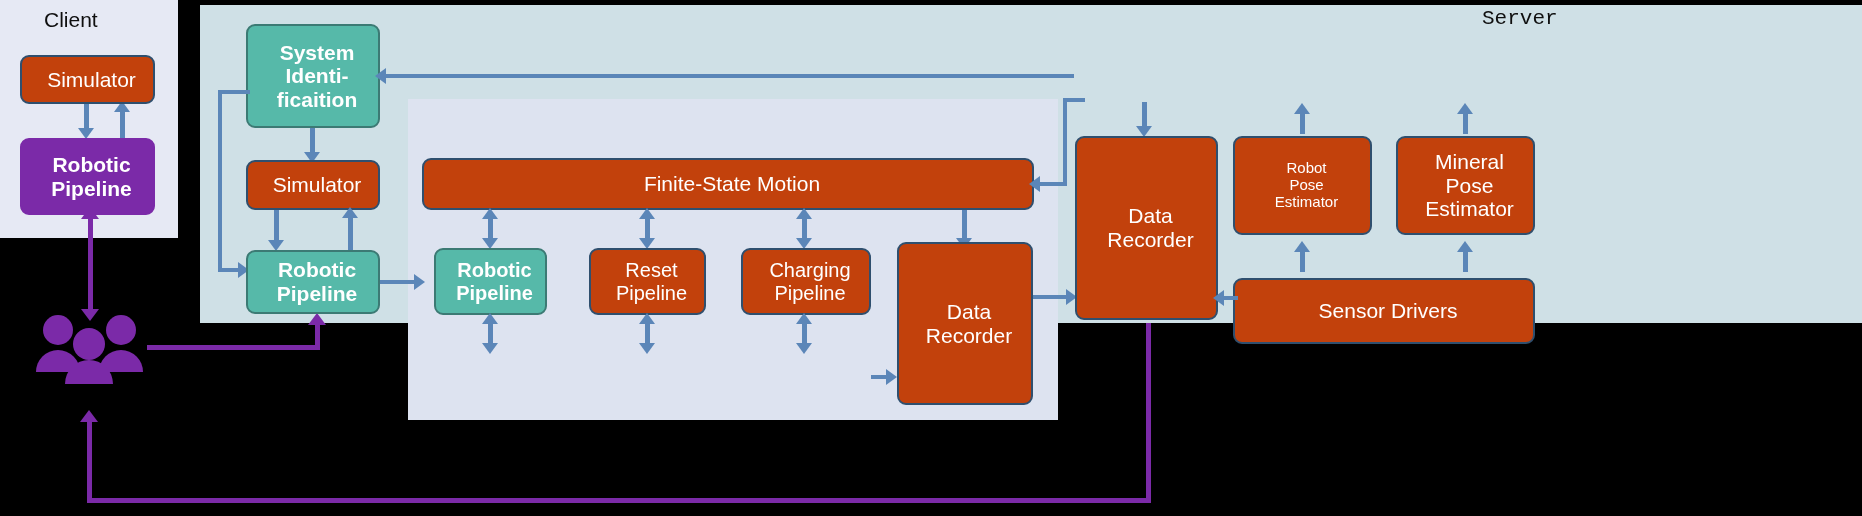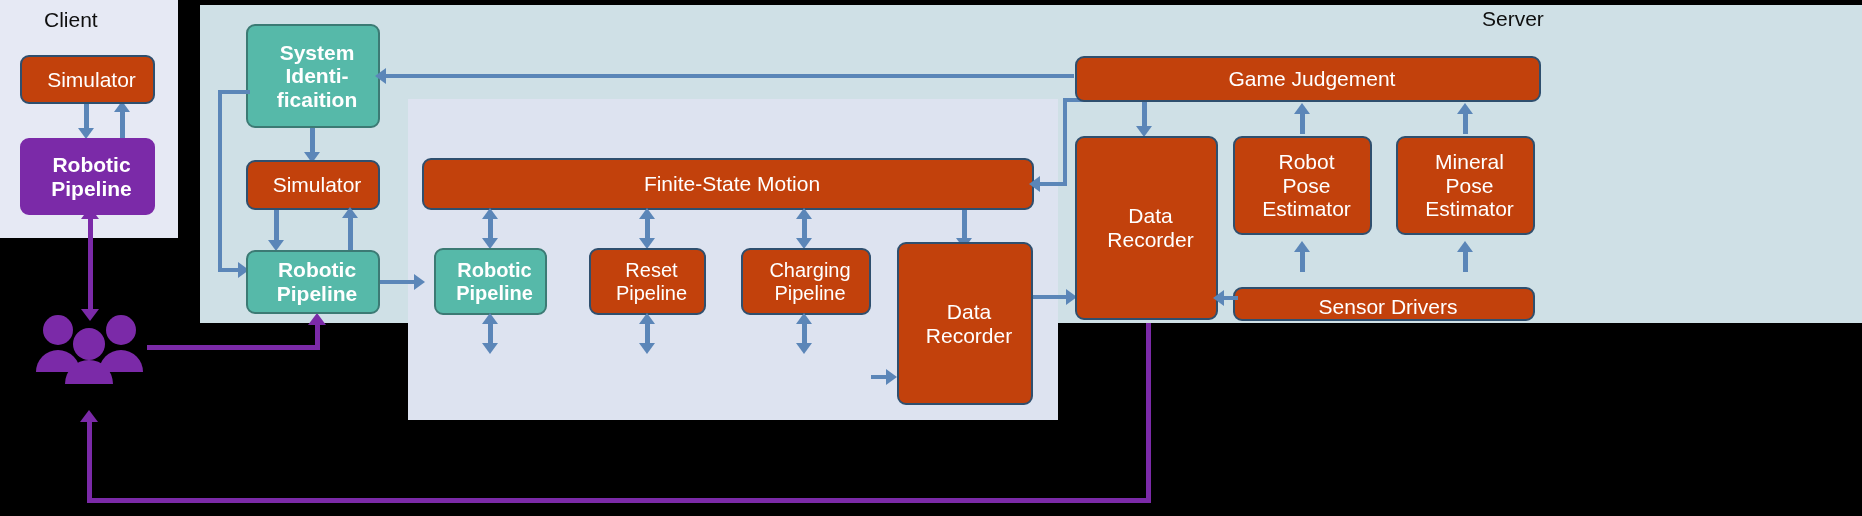--- a/index.html
+++ b/index.html
@@ -4,21 +4,21 @@
 <style>
   html,body{margin:0;padding:0;background:#000;}
   #stage{position:relative;width:1862px;height:516px;background:#000;
          font-family:"Liberation Sans","DejaVu Sans",sans-serif;overflow:hidden;}
   .panel{position:absolute;}
   #client-panel{left:0;top:0;width:178px;height:238px;background:#e6e9f4;}
   #server-panel{left:200px;top:5px;width:1662px;height:318px;background:#cfe0e6;}
   #embedded-panel{left:408px;top:99px;width:650px;height:321px;background:#dde3f0;}
   .panel-label{position:absolute;font-size:21px;color:#0f0f0f;white-space:nowrap;}
   #client-label{left:16px;top:8px;margin-left:28px;}
-  #server-label{left:1482px;top:7px;}
+  #server-label{left:1482px;top:7px;font-family:Liberation Mono, monospace;}
   #embedded-label{left:422px;top:113px;}
 
   .node{position:absolute;border-radius:9px;display:flex;align-items:center;
         justify-content:center;text-align:center;color:#fff;line-height:1.12;
         box-sizing:border-box;padding-left:8px;}
   .blue{background:#c2410c;border:2px solid #2f4f6e;}
   .teal{background:#56b9a9;border:2px solid #3c7a74;}
   .purple{background:#7b2aa8;border:2px solid #7b2aa8;font-weight:bold;}
 
   .ln{position:absolute;background:#5b86b8;}
@@ -172,54 +172,51 @@
   <div class="ah ah-r" style="left:1066px;top:289px;"></div>
 
   <div class="ln" style="left:1063px;top:98px;width:4px;height:88px;"></div>
   <div class="ln" style="left:1063px;top:98px;width:22px;height:4px;"></div>
   <div class="ln" style="left:1040px;top:182px;width:26px;height:4px;"></div>
   <div class="ah ah-l" style="left:1029px;top:176px;"></div>
 
   <div class="ln" style="left:384px;top:74px;width:690px;height:4px;"></div>
   <div class="ah ah-l" style="left:375px;top:68px;"></div>
 
-  <div class="node blue" style="left:1075px;top:56px;width:466px;height:46px;font-size:21px;">
-    <span>Game Judgement</span>
-  </div>
 
   <div class="ln" style="left:1142px;top:102px;width:5px;height:26px;"></div>
   <div class="ah ah-d" style="left:1136px;top:126px;"></div>
 
   <div class="node blue" style="left:1075px;top:136px;width:143px;height:184px;font-size:21px;white-space:pre-line;">
     <span>Data
 Recorder</span>
   </div>
 
   <div class="ln" style="left:1300px;top:112px;width:5px;height:22px;"></div>
   <div class="ah ah-u" style="left:1294px;top:103px;"></div>
   <div class="ln" style="left:1463px;top:112px;width:5px;height:22px;"></div>
   <div class="ah ah-u" style="left:1457px;top:103px;"></div>
 
-  <div class="node blue" style="left:1233px;top:136px;width:139px;height:99px;font-size:21px;white-space:pre-line;">
+  <div class="node blue" style="left:1233px;top:136px;width:139px;height:99px;font-size:15px;white-space:pre-line;">
     <span>Robot
 Pose
 Estimator</span>
   </div>
 
   <div class="node blue" style="left:1396px;top:136px;width:139px;height:99px;font-size:21px;white-space:pre-line;">
     <span>Mineral
 Pose
 Estimator</span>
   </div>
 
   <div class="ln" style="left:1300px;top:250px;width:5px;height:22px;"></div>
   <div class="ah ah-u" style="left:1294px;top:241px;"></div>
   <div class="ln" style="left:1463px;top:250px;width:5px;height:22px;"></div>
   <div class="ah ah-u" style="left:1457px;top:241px;"></div>
 
-  <div class="node blue" style="left:1233px;top:287px;width:302px;height:34px;font-size:21px;align-items:flex-end;">
+  <div class="node blue" style="left:1233px;top:278px;width:302px;height:66px;font-size:21px;">
     <span>Sensor Drivers</span>
   </div>
 
   <div class="ln" style="left:1224px;top:296px;width:14px;height:4px;"></div>
   <div class="ah ah-l" style="left:1213px;top:290px;"></div>
 
 </div>
 
 </body></html>

